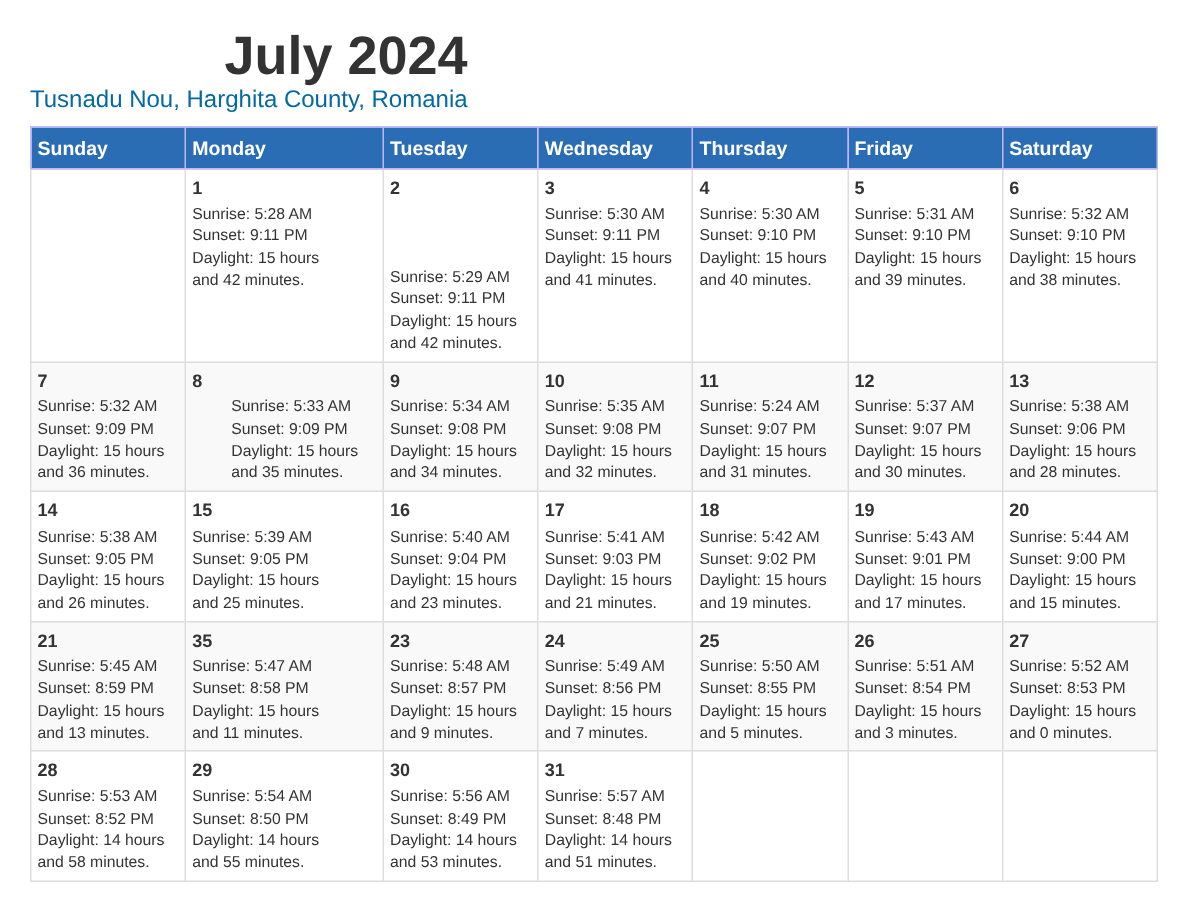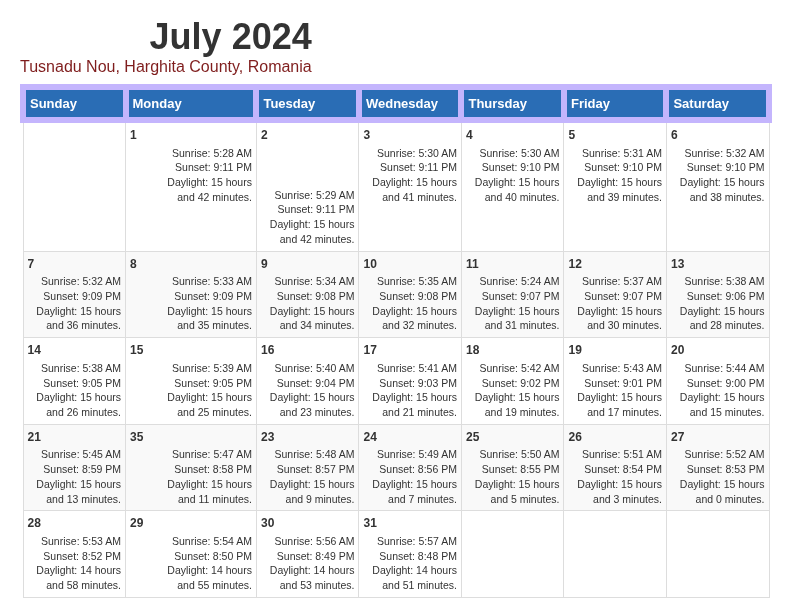--- a/index.html
+++ b/index.html
@@ -24,58 +24,57 @@
     .title-area {
       text-align: right;
     }
     .main-title {
       font-size: 36px;
       font-weight: bold;
       color: #333;
     }
     .subtitle {
       font-size: 16px;
-      color: #7f1d1d;
+      color: #0369a1;
     }
     table {
       width: 100%;
       border-collapse: collapse;
       font-size: 11px;
     }
     thead tr {
       background-color: #2a6db5;
       color: #fff;
     }
     thead th {
       padding: 6px 4px;
       text-align: left;
       font-size: 13px;
       font-weight: bold;
-      border: 6px solid #c4b5fd;
+      border: 1px solid #c4b5fd;
     }
     tbody tr {
       border-bottom: 1px solid #ccc;
     }
     tbody td {
       vertical-align: top;
       padding: 4px 4px;
       border: 1px solid #ddd;
       min-height: 70px;
       color: #333;
       line-height: 1.4;
     }
     .day-number {
       font-weight: bold;
       font-size: 12px;
       margin-bottom: 2px;
     }
     .day-info {
       font-size: 10.5px;
       color: #333;
-      text-align: right;
     }
     tbody tr:nth-child(even) {
       background-color: #f9f9f9;
     }
     tbody tr:nth-child(odd) {
       background-color: #fff;
     }
   </style>
 </head>
 <body>

